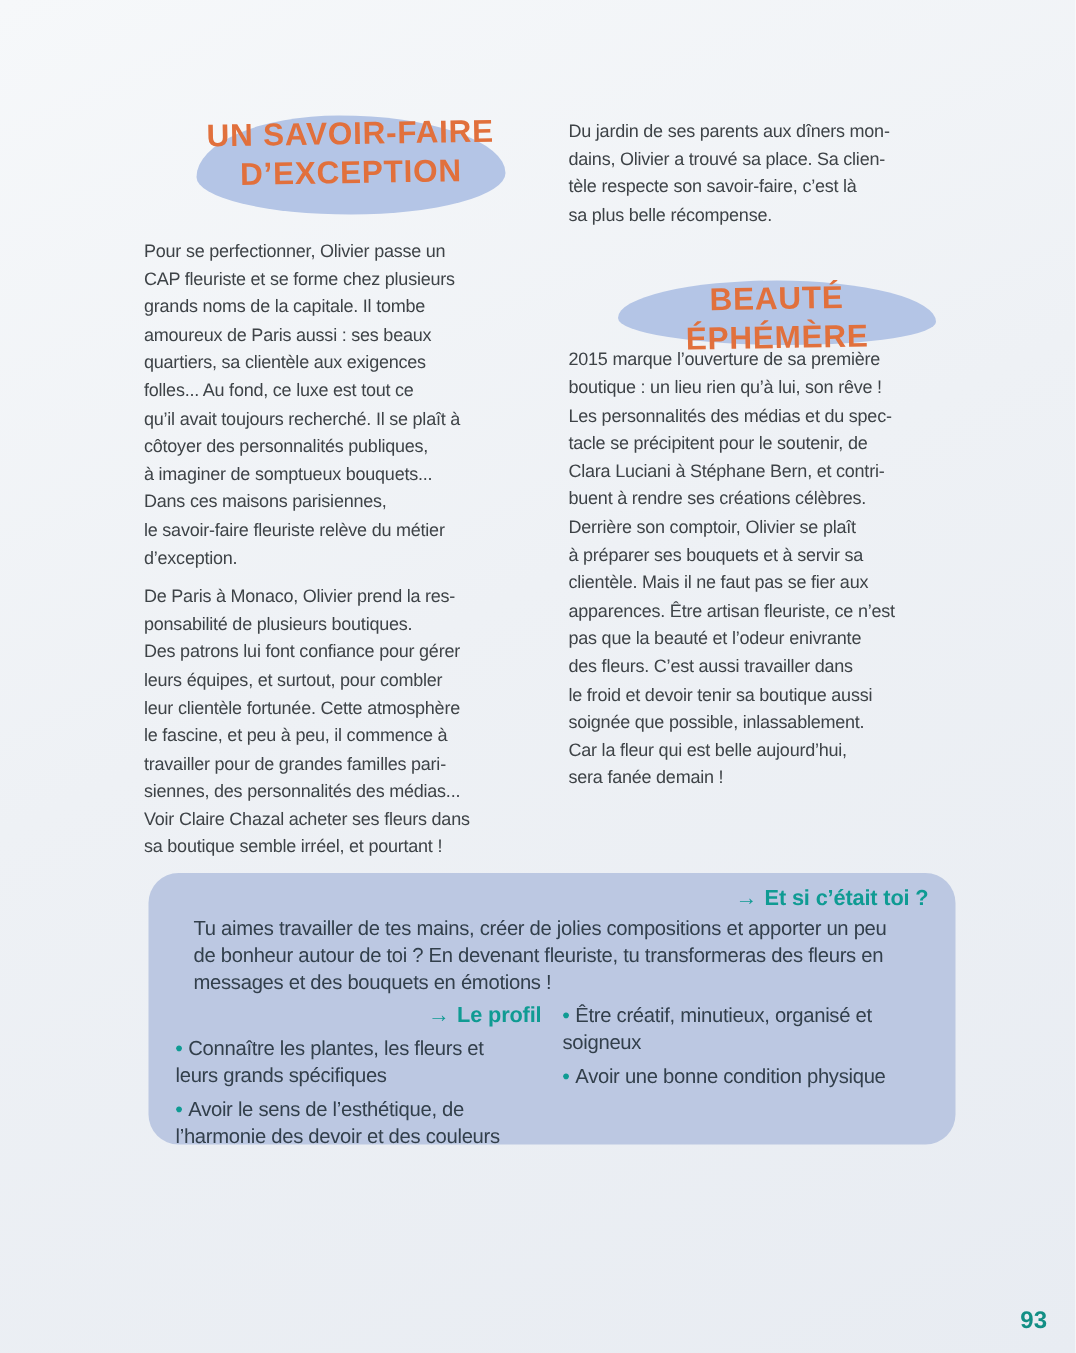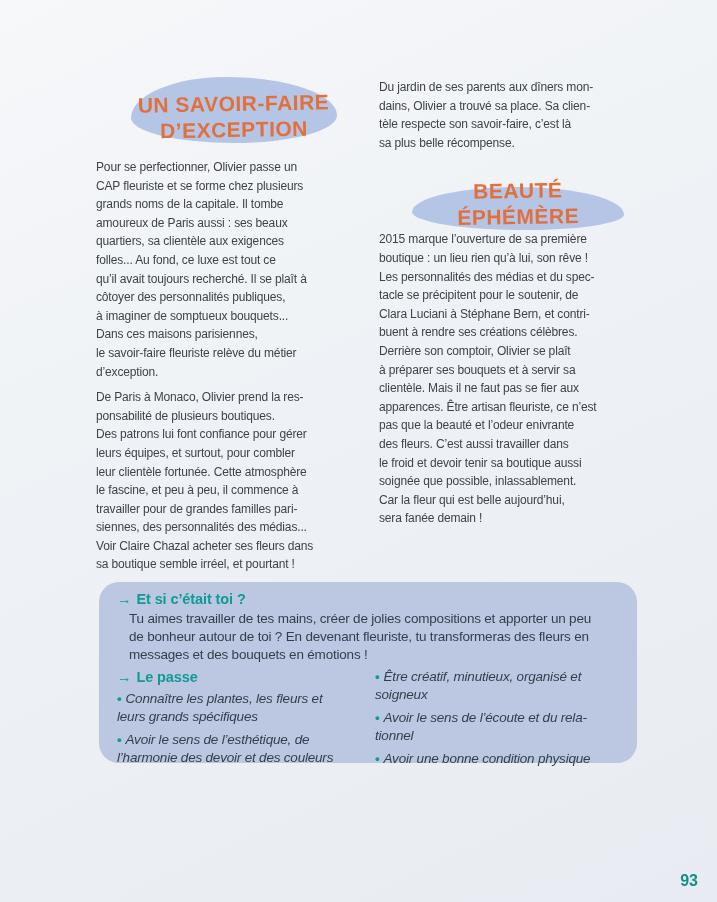--- a/index.html
+++ b/index.html
@@ -27,21 +27,21 @@
     color: #3e4347;
     white-space: pre;
   }
   .col-left .body-text.first { margin-top: 15px; }
   .col-left .body-text.second { margin-top: 7px; }
 
   
   .blob {
     background: #b4c5e6;
     display: flex;
-    align-items: flex-end;
+    align-items: flex-start;
     justify-content: center;
   }
   .blob-1 {
     width: 206px; height: 66px;
     margin: 0 auto;
     border-radius: 46% 54% 50% 50% / 62% 58% 42% 38%;
   }
   .blob-2 {
     width: 212px; height: 43px;
     margin: 35px auto 0 auto;
@@ -70,20 +70,21 @@
     border-radius: 20px;
     padding: 8px 18px 0 18px;
     color: #323f4b;
   }
   .teal-heading {
     font-weight: bold;
     font-size: 14.5px;
     line-height: 18px;
     color: #0f9b93;
     letter-spacing: -0.1px;
+    text-align: right;
   }
   .teal-heading .arrow { margin-right: 5px; }
   .callout-intro {
     margin: 2px 0 0 12px;
     font-size: 13.5px;
     line-height: 18px;
     letter-spacing: -0.2px;
     white-space: pre;
   }
   .callout-cols {
@@ -97,21 +98,21 @@
     margin: 0 0 5px 0;
     font-size: 13.5px;
     line-height: 18px;
     letter-spacing: -0.2px;
   }
   .bullet-icon {
     color: #0f9b93;
     font-weight: bold;
     margin-right: 4px;
   }
-  .bullet-text { white-space: pre-line; font-style: italic; }
+  .bullet-text { white-space: pre-line; }
 
   
   .page-number {
     position: absolute;
     right: 19px; bottom: 12px;
     font-weight: bold;
     font-size: 16px;
     color: #128f85;
   }
 </style>
@@ -179,42 +180,38 @@
     <div class="teal-heading">
       <span class="arrow">→</span><span>Et si c’était toi ?</span>
     </div>
     <p class="callout-intro">Tu aimes travailler de tes mains, créer de jolies compositions et apporter un peu
 de bonheur autour de toi ? En devenant fleuriste, tu transformeras des fleurs en
 messages et des bouquets en émotions !</p>
 
     <div class="callout-cols">
       <div class="callout-col">
         <div class="teal-heading">
-          <span class="arrow">→</span><span>Le passe</span>
+          <span class="arrow">→</span><span>Le profil</span>
         </div>
         <div class="bullet-item">
           <span class="bullet-icon">•</span><span class="bullet-text">Connaître les plantes, les fleurs et
 leurs grands spécifiques</span>
         </div>
         <div class="bullet-item">
           <span class="bullet-icon">•</span><span class="bullet-text">Avoir le sens de l’esthétique, de
 l’harmonie des devoir et des couleurs</span>
         </div>
       </div>
 
       <div class="callout-col">
         <div class="bullet-item">
           <span class="bullet-icon">•</span><span class="bullet-text">Être créatif, minutieux, organisé et
 soigneux</span>
         </div>
         <div class="bullet-item">
-          <span class="bullet-icon">•</span><span class="bullet-text">Avoir le sens de l’écoute et du rela-
-tionnel</span>
-        </div>
-        <div class="bullet-item">
           <span class="bullet-icon">•</span><span class="bullet-text">Avoir une bonne condition physique</span>
         </div>
       </div>
     </div>
   </aside>
 
   <div class="page-number">93</div>
 
 </main>
 

